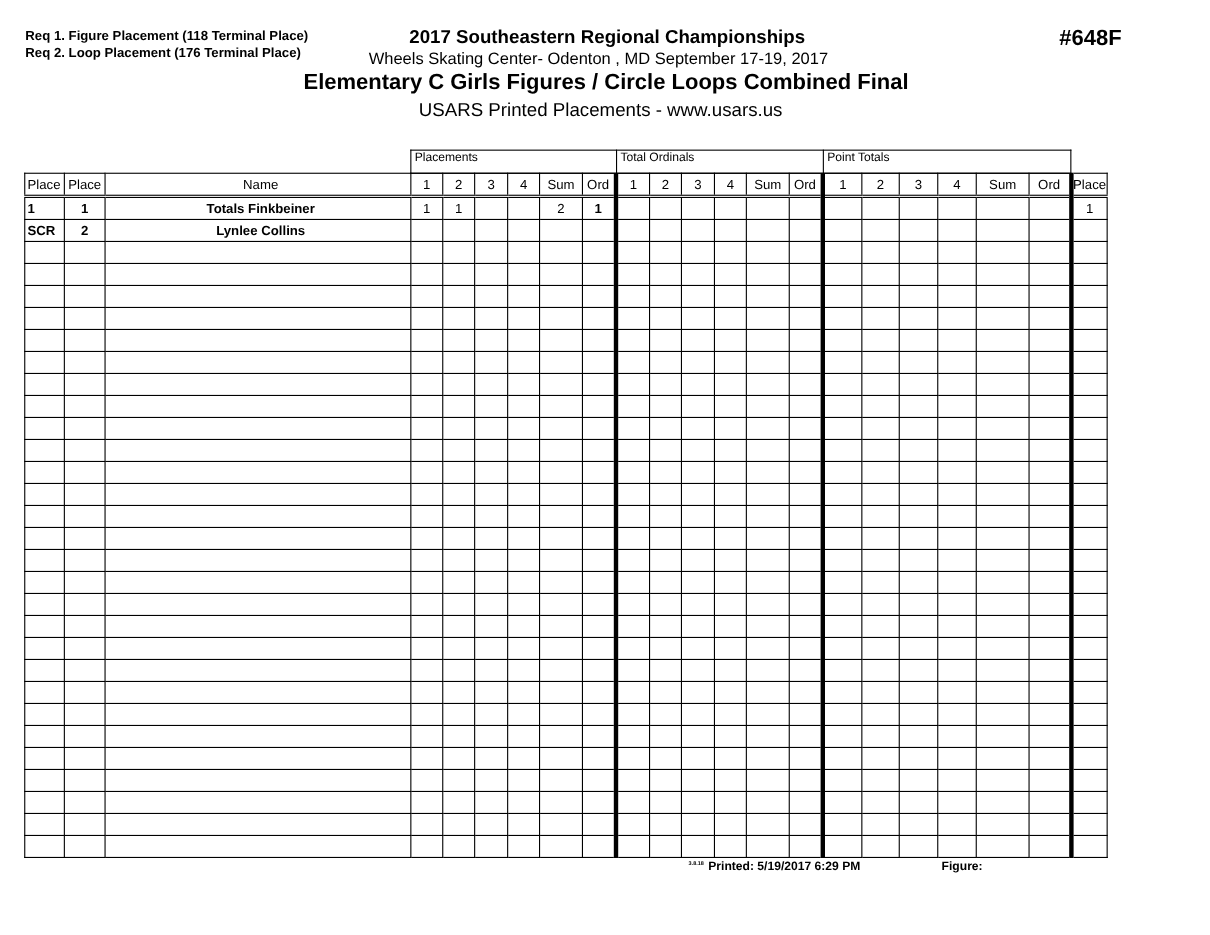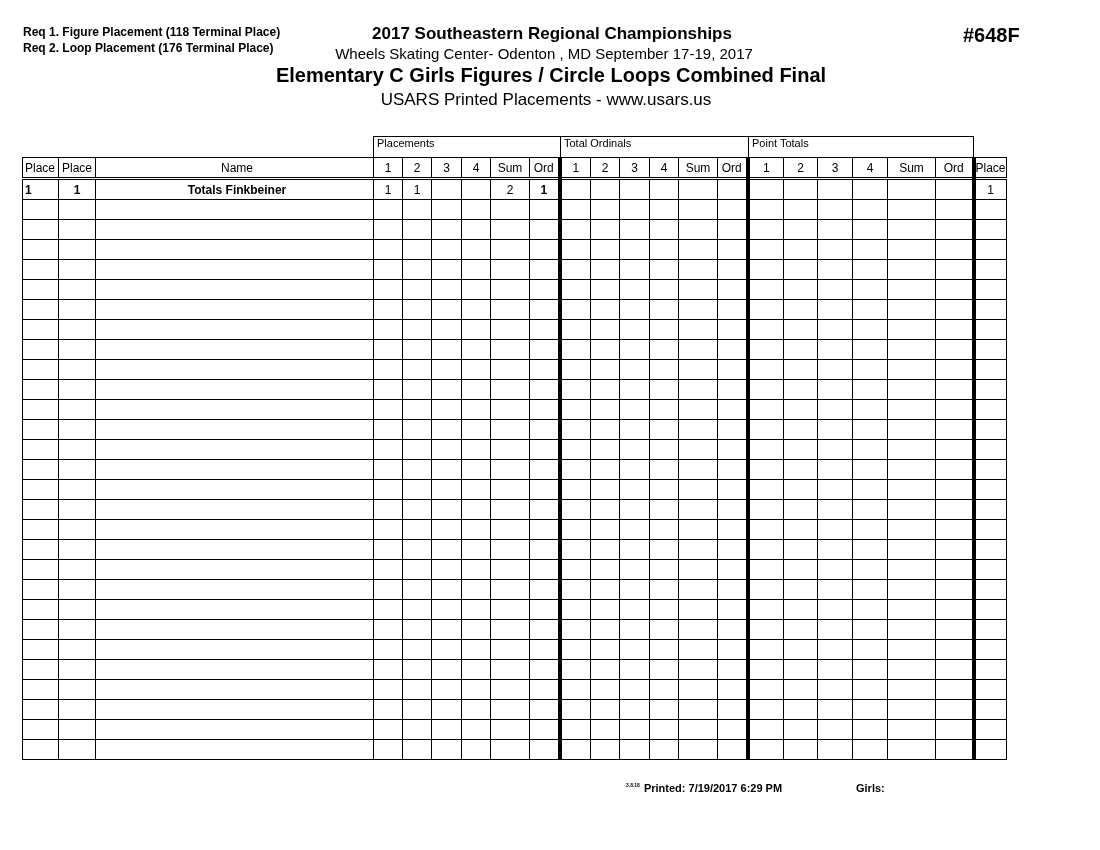--- a/index.html
+++ b/index.html
@@ -117,20 +117,44 @@
         <td class="thick"></td>
         <td></td>
         <td></td>
         <td></td>
         <td></td>
         <td></td>
         <td class="thick"></td>
         <td>1</td>
       </tr>
       <tr>
+        <td class="place bold">SCR</td>
+        <td class="bold">2</td>
+        <td class="left bold">Lynlee Collins</td>
+        <td></td>
+        <td></td>
+        <td></td>
+        <td></td>
+        <td></td>
+        <td class="bold thick"></td>
+        <td></td>
+        <td></td>
+        <td></td>
+        <td></td>
+        <td></td>
+        <td class="thick"></td>
+        <td></td>
+        <td></td>
+        <td></td>
+        <td></td>
+        <td></td>
+        <td class="thick"></td>
+        <td></td>
+      </tr>
+      <tr>
         <td class="place"></td>
         <td></td>
         <td></td>
         <td></td>
         <td></td>
         <td></td>
         <td></td>
         <td></td>
         <td class="thick"></td>
         <td></td>
@@ -791,14 +815,14 @@
         <td></td>
         <td></td>
         <td></td>
         <td></td>
         <td class="thick"></td>
         <td></td>
       </tr>
     </tbody>
 </table>
 
-<div class="abs footer" style="left:626px;"><span class="ver">3.8.18</span><span>Printed:  7/19/2017  6:29 PM</span></div>
-<div class="abs footer" style="left:856px;">Girls:</div>
+<div class="abs footer" style="left:626px;"><span class="ver">3.8.18</span><span>Printed:  5/19/2017  6:29 PM</span></div>
+<div class="abs footer" style="left:856px;">Figure:</div>
 
 </body></html>

